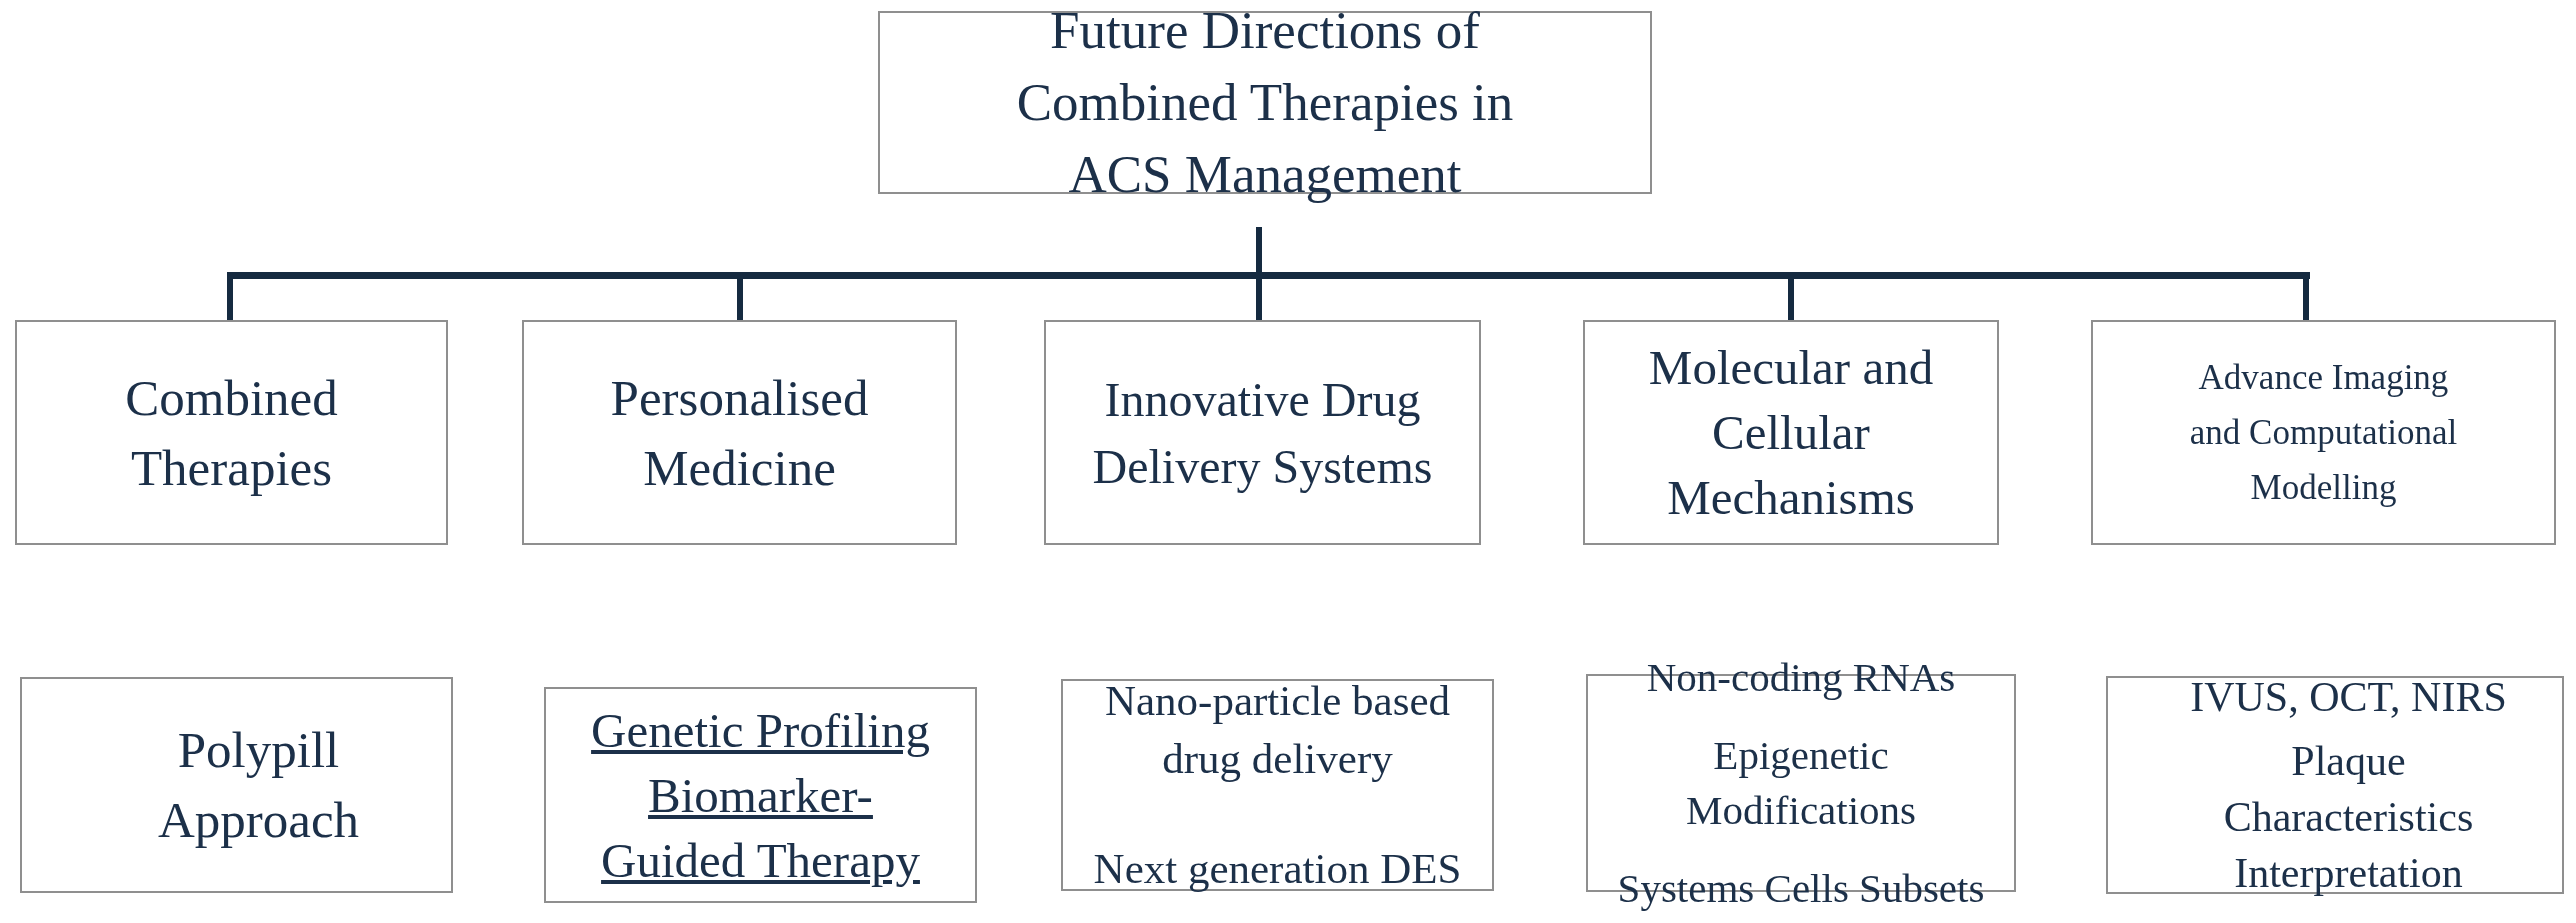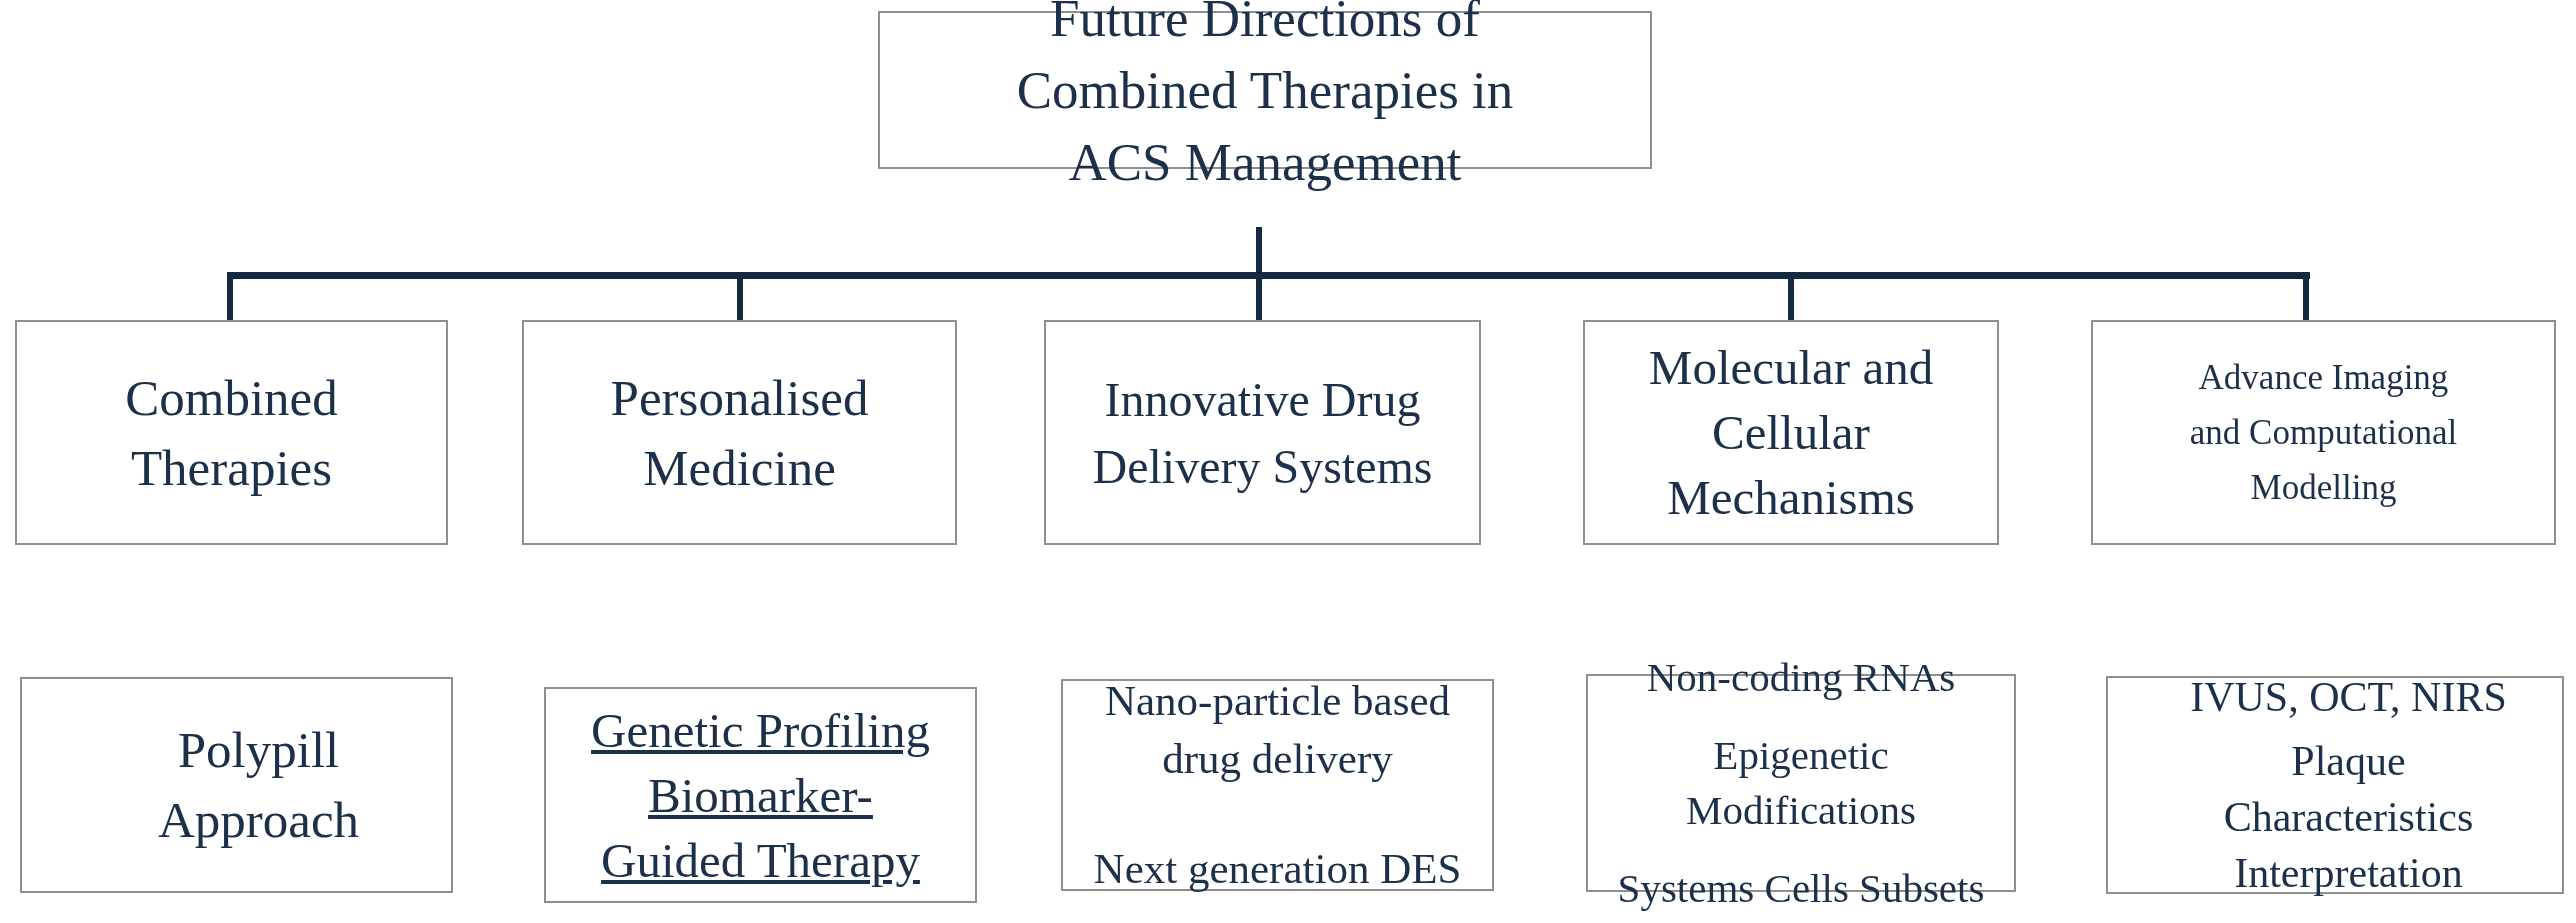--- a/index.html
+++ b/index.html
@@ -28,21 +28,21 @@
     display:flex;
     align-items:center;
     justify-content:center;
     text-align:center;
     white-space:pre-line;
     color:var(--text);
   }
   .box .inner{white-space:pre-line;}
   
   .root-box{
-    left:878px;top:10.6px;width:774px;height:158px;
+    left:878px;top:10.6px;width:774px;height:183px;
     font-size:53px;line-height:72px;
   }
   
   .conn{position:absolute;background:var(--connector);}
   .stem {left:1256px;top:227px;width:6.2px;height:49px;}
   .hbar {left:227px;top:272px;width:2083px;height:7px;}
   .drop {top:277px;width:6.2px;height:45px;}
   .drop1{left:227px;}
   .drop2{left:737px;}
   .drop3{left:1256px;}

